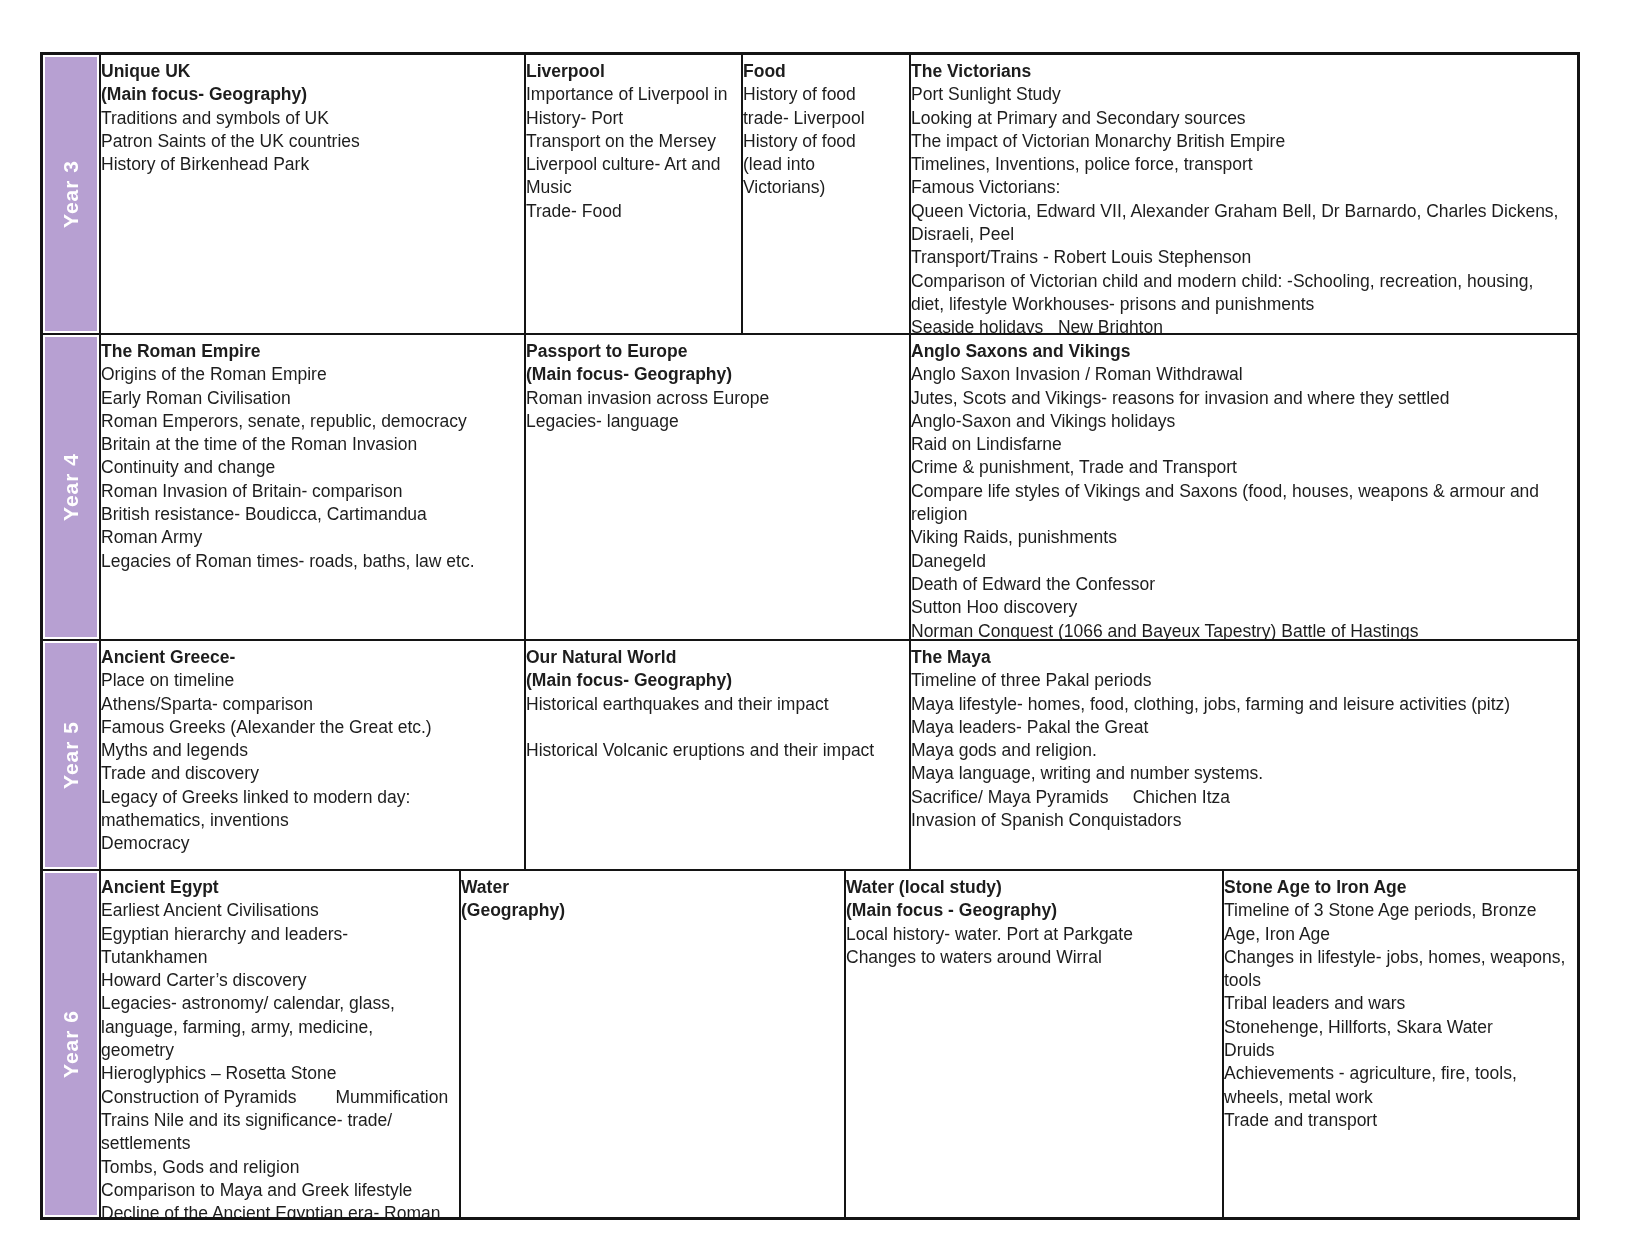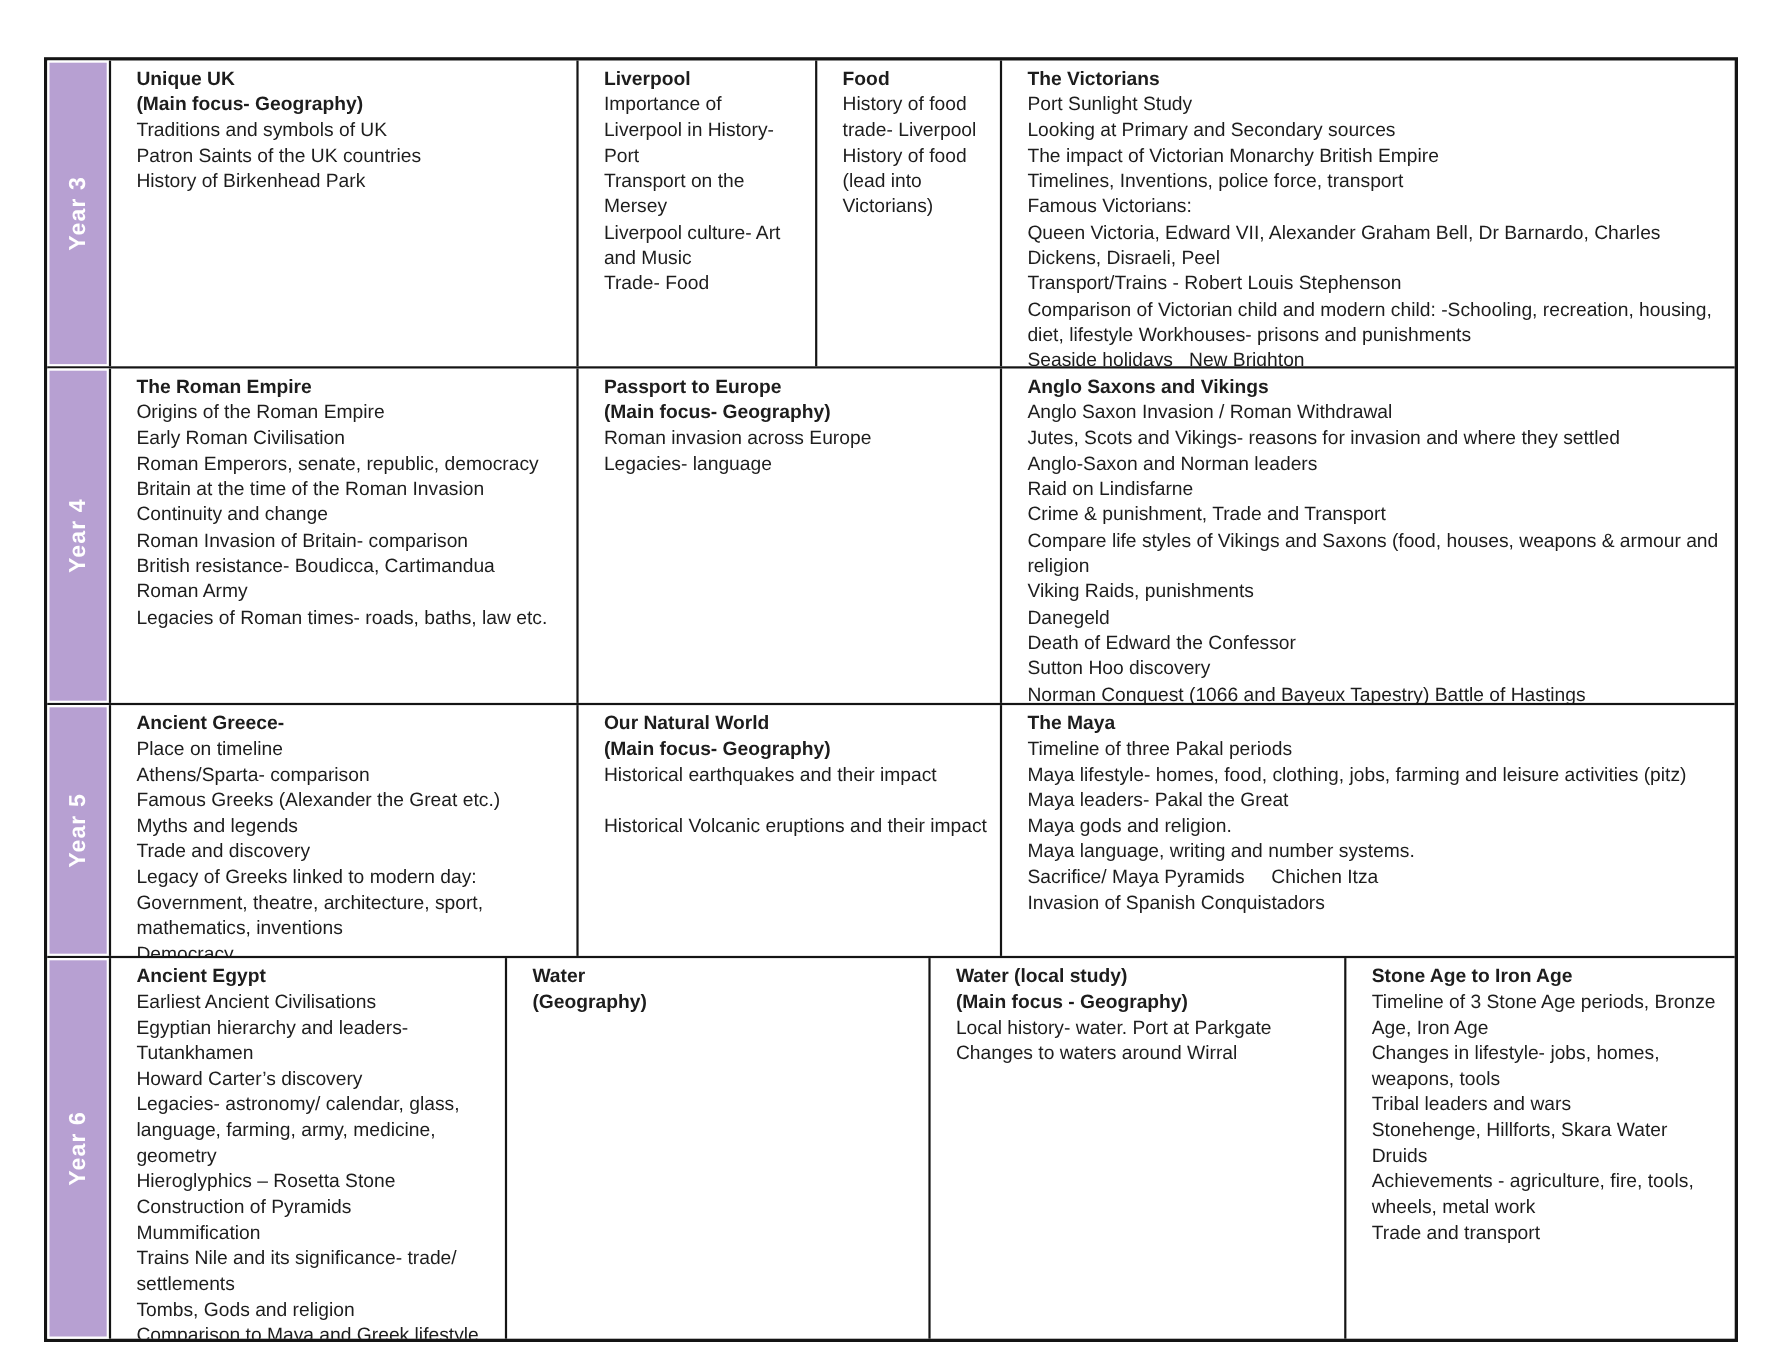--- a/index.html
+++ b/index.html
@@ -56,21 +56,21 @@
     font-weight: bold;
     font-size: 21px;
     color: #ffffff;
     letter-spacing: 1px;
     white-space: nowrap;
   }
   .cell {
     flex: none;
     box-sizing: border-box;
     border-right: 2px solid #141414;
-    padding: 5px 10px 4px 23px;
+    padding: 5px 10px 4px 0;
     overflow: hidden;
   }
   .cell:last-child {
     border-right: none;
     flex: 1 1 auto;
   }
   .line {
     font-size: 17.5px;
     line-height: 23.3px;
     min-height: 23.3px;
@@ -144,21 +144,21 @@
         <div class="cell" style="width: 385px;">
           <div class="line bold">Passport to Europe</div>
           <div class="line bold">(Main focus- Geography)</div>
           <div class="line">Roman invasion across Europe</div>
           <div class="line">Legacies- language</div>
         </div>
         <div class="cell" style="width: 670px;">
           <div class="line bold">Anglo Saxons and Vikings</div>
           <div class="line">Anglo Saxon Invasion / Roman Withdrawal</div>
           <div class="line">Jutes, Scots and Vikings- reasons for invasion and where they settled</div>
-          <div class="line">Anglo-Saxon and Norman leaders</div>
+          <div class="line">Anglo-Saxon and Vikings holidays</div>
           <div class="line">Raid on Lindisfarne</div>
           <div class="line">Crime &amp; punishment, Trade and Transport</div>
           <div class="line">Compare life styles of Vikings and Saxons (food, houses, weapons &amp; armour and religion</div>
           <div class="line">Viking Raids, punishments</div>
           <div class="line">Danegeld</div>
           <div class="line">Death of Edward the Confessor</div>
           <div class="line">Sutton Hoo discovery</div>
           <div class="line">Norman Conquest (1066 and Bayeux Tapestry) Battle of Hastings</div>
         </div>
       </div>
@@ -169,21 +169,20 @@
           </div>
         </div>
         <div class="cell" style="width: 425px;">
           <div class="line bold">Ancient Greece-</div>
           <div class="line">Place on timeline</div>
           <div class="line">Athens/Sparta- comparison</div>
           <div class="line">Famous Greeks (Alexander the Great etc.)</div>
           <div class="line">Myths and legends</div>
           <div class="line">Trade and discovery</div>
           <div class="line">Legacy of Greeks linked to modern day:</div>
-          <div class="line">Government, theatre, architecture, sport,</div>
           <div class="line">mathematics, inventions</div>
           <div class="line">Democracy</div>
         </div>
         <div class="cell" style="width: 385px;">
           <div class="line bold">Our Natural World</div>
           <div class="line bold">(Main focus- Geography)</div>
           <div class="line">Historical earthquakes and their impact</div>
           <div class="line"></div>
           <div class="line">Historical Volcanic eruptions and their impact</div>
         </div>

